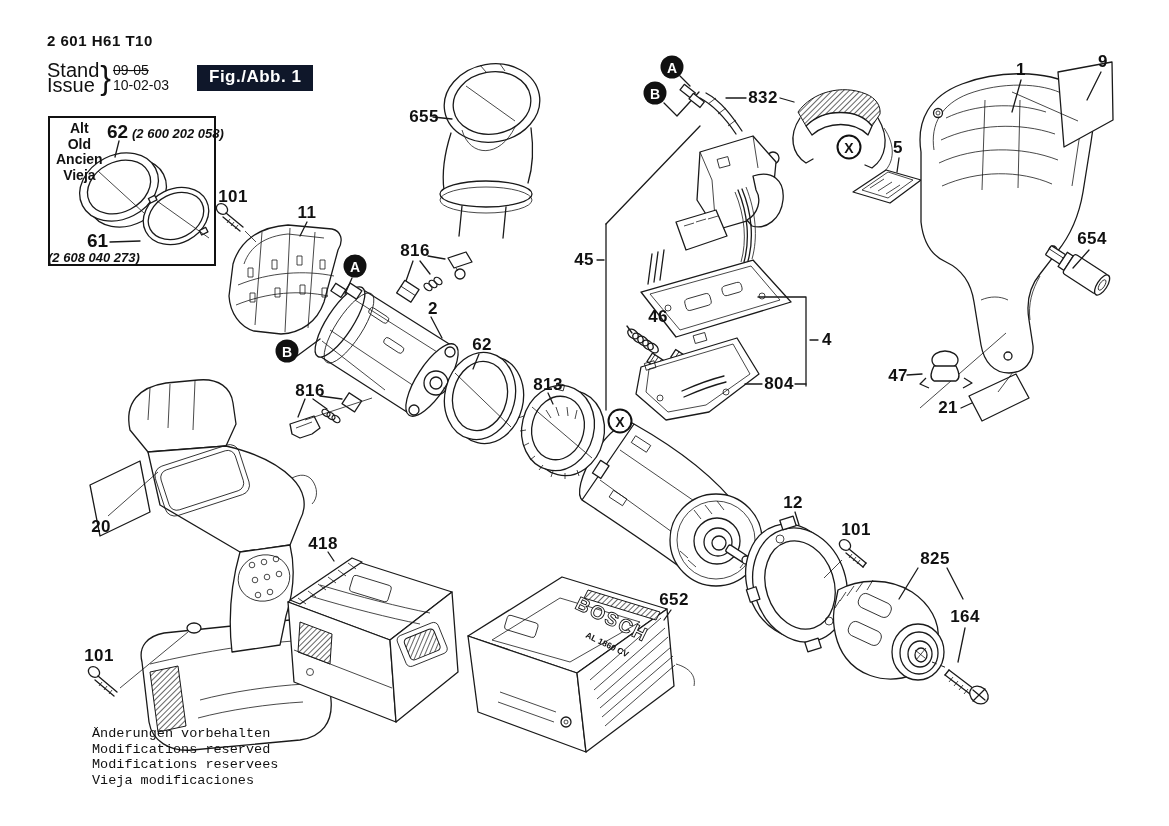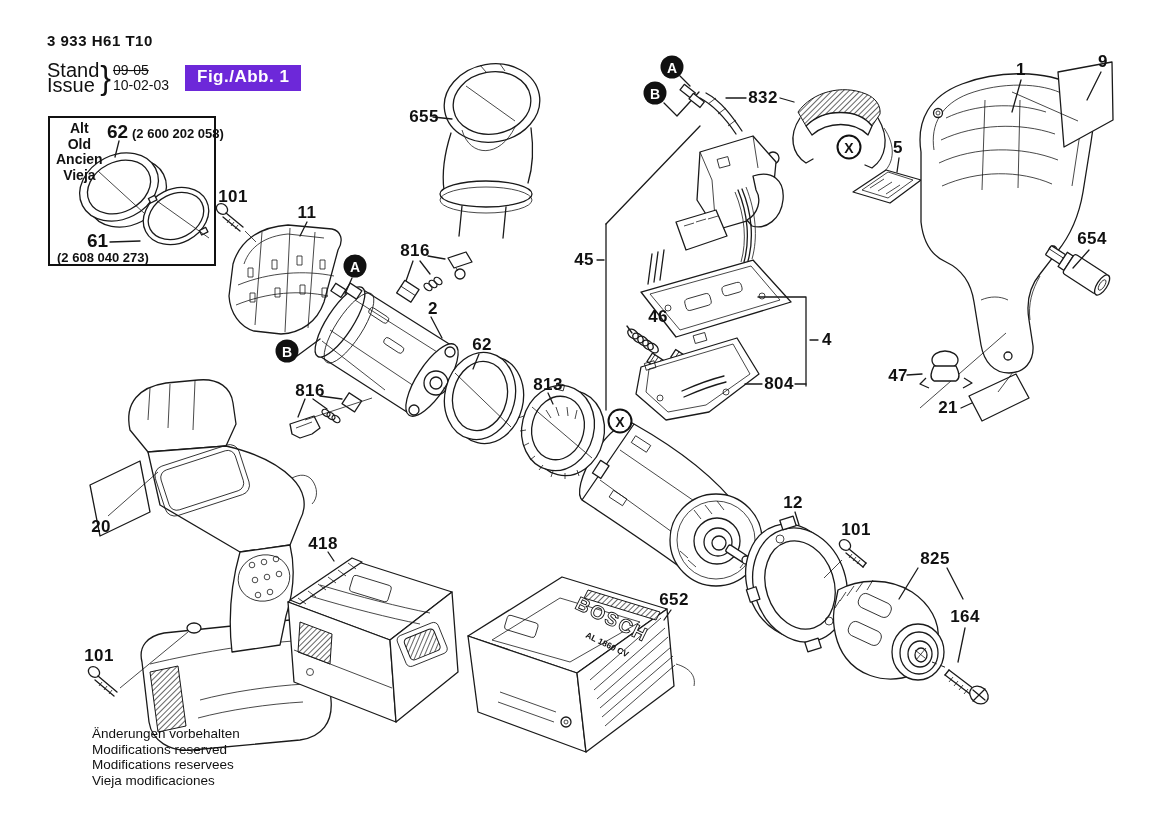--- a/index.html
+++ b/index.html
@@ -17,28 +17,28 @@
        display:flex;align-items:center;justify-content:center;font-size:14px;font-weight:bold;}
   .marker.dark{background:#111;color:#fff;}
   .marker.light{background:#fff;color:#111;border:2.4px solid #111;width:21px;height:21px;}
   .hdr{position:absolute;left:47px;top:32px;}
   .type-number{font-size:15px;font-weight:bold;letter-spacing:.5px;}
   .issue-row{display:flex;align-items:center;margin-top:10px;}
   .issue-col div{font-size:20px;line-height:15px;}
   .brace{font-size:32px;font-weight:400;margin:0 2px 0 1px;transform:scaleY(1.05);}
   .dates div{font-size:14px;line-height:15px;}
   .strike{text-decoration:line-through;}
-  .fig-box{background:#6d28d9;color:#fff;font-weight:bold;font-size:17px;padding:2px 12px 4px 12px;
-       margin-left:16px;letter-spacing:.5px;}
+  .fig-box{background:#0f172a;color:#fff;font-weight:bold;font-size:17px;padding:2px 12px 4px 12px;
+       margin-left:28px;letter-spacing:.5px;}
   .inset-box{position:absolute;left:48px;top:116px;width:164px;height:146px;border:2px solid #111;}
   .txt{position:absolute;white-space:nowrap;}
   .legend{left:56px;top:121px;font-weight:bold;font-size:14px;line-height:15.5px;text-align:center;}
   .ref-big{font-weight:bold;font-size:19px;}
-  .ref-code{font-weight:bold;font-size:13px;}
-  .footer{position:absolute;left:92px;top:726px;font-size:13.5px;line-height:15.5px;}
+  .ref-code{font-weight:bold;font-size:13px;font-style:italic;}
+  .footer{position:absolute;left:92px;top:726px;font-size:13.5px;line-height:15.5px;font-family:Liberation Mono, monospace;}
 </style>
 </head>
 <body>
 
 <div id="page">
 
 <svg width="1169" height="826" viewBox="0 0 1169 826">
   <defs>
     <pattern id="hatch" width="4" height="4" patternUnits="userSpaceOnUse" patternTransform="rotate(45)">
       <rect width="4" height="4" fill="#fff"></rect>
@@ -442,21 +442,21 @@
     <text transform="translate(585,637) rotate(26)" style="font:bold 8.5px 'Liberation Sans',sans-serif" fill="#111">AL 1860 CV</text>
     <circle class="ln" cx="566" cy="722" r="5"></circle>
         <circle class="tn" cx="566" cy="722" r="2"></circle>
     <path class="tn" d="M500,692 L556,712 M498,702 L554,722"></path>
     <path class="tn" d="M676,664 C690,668 696,676 694,686"></path>
     <line class="ln" x1="671" y1="610" x2="664" y2="620"></line>
   </g>
 </svg>
 
 <div class="hdr">
-  <div class="type-number">3 933 H61 T10</div>
+  <div class="type-number">2 601 H61 T10</div>
   <div class="issue-row">
     <div class="issue-col">
       <div>Stand</div>
       <div>Issue</div>
     </div>
     <div class="brace">}</div>
     <div class="dates">
       <div class="strike">09-05</div>
       <div>10-02-03</div>
     </div>
@@ -467,21 +467,21 @@
 <div class="inset-box"></div>
 <div class="txt legend">
   <div>Alt</div>
   <div>Old</div>
   <div>Ancien</div>
   <div>Vieja</div>
 </div>
 <div class="txt ref-big" style="left:107px;top:121px">62</div>
 <div class="txt ref-code" style="left:132px;top:126px">(2 600 202 058)</div>
 <div class="txt ref-big" style="left:87px;top:230px">61</div>
-<div class="txt ref-code" style="left:57px;top:250px">(2 608 040 273)</div>
+<div class="txt ref-code" style="left:48px;top:250px">(2 608 040 273)</div>
 
 <div class="lbl" style="left:424px;top:117px">655</div>
 <div class="lbl" style="left:763px;top:98px">832</div>
 <div class="lbl" style="left:898px;top:148px">5</div>
 <div class="lbl" style="left:1021px;top:70px">1</div>
 <div class="lbl" style="left:1103px;top:62px">9</div>
 <div class="lbl" style="left:1092px;top:239px">654</div>
 <div class="lbl" style="left:584px;top:260px">45</div>
 <div class="lbl" style="left:658px;top:317px">46</div>
 <div class="lbl" style="left:779px;top:384px">804</div>

